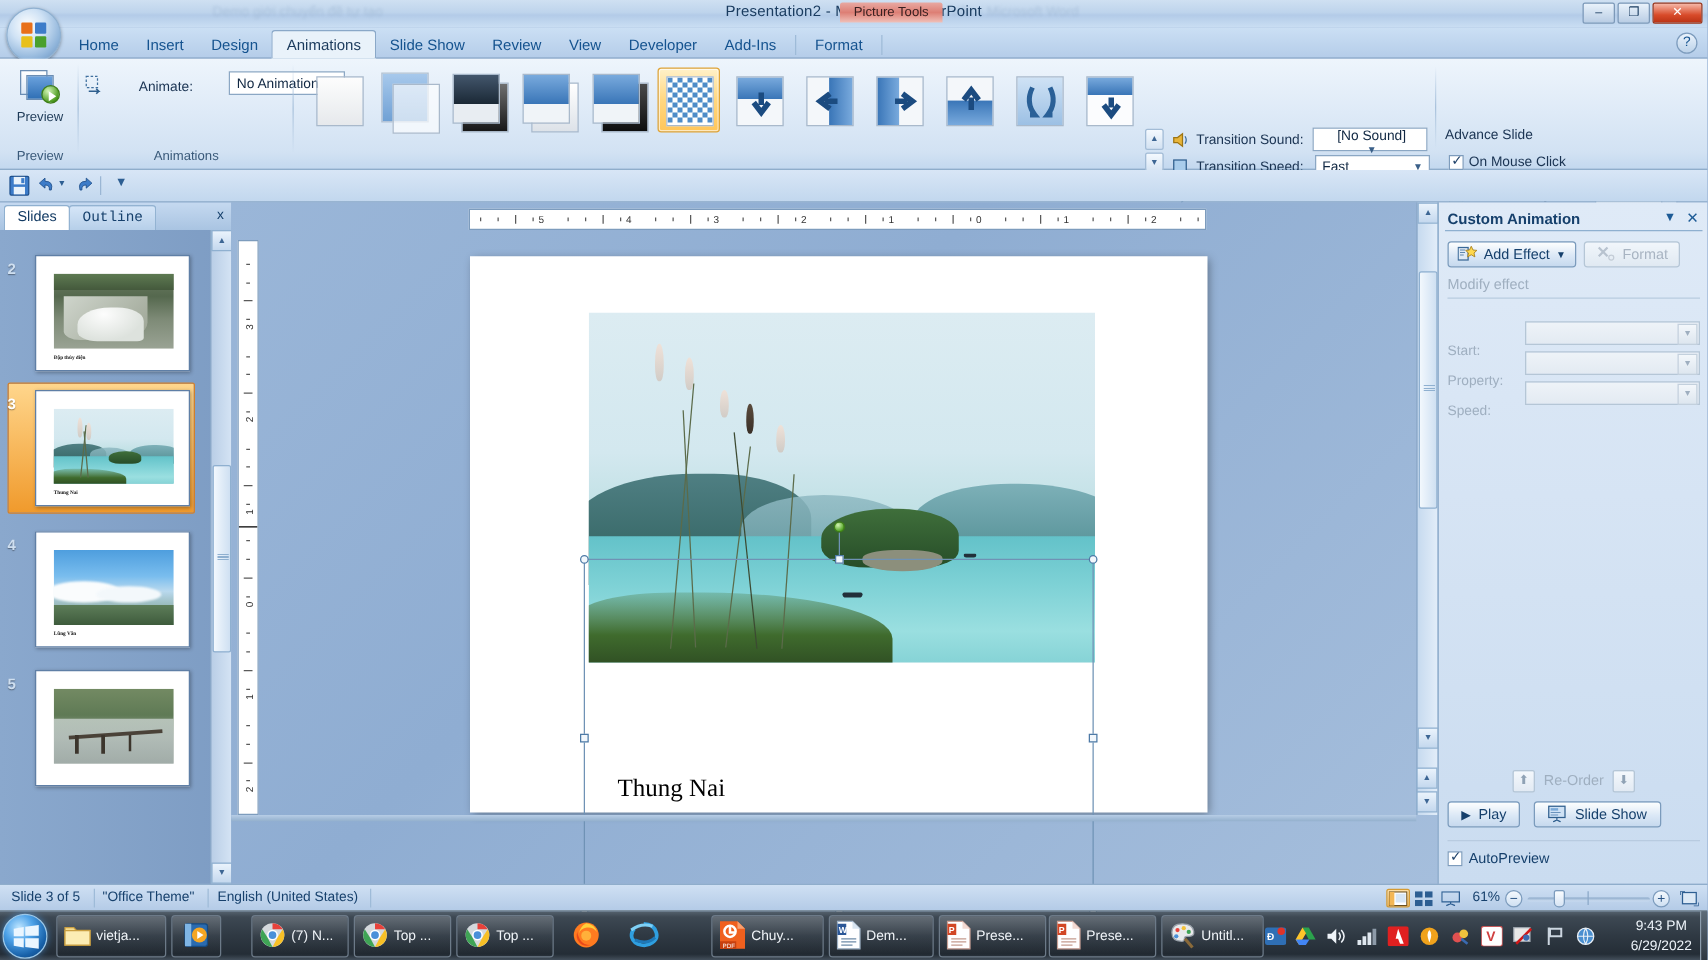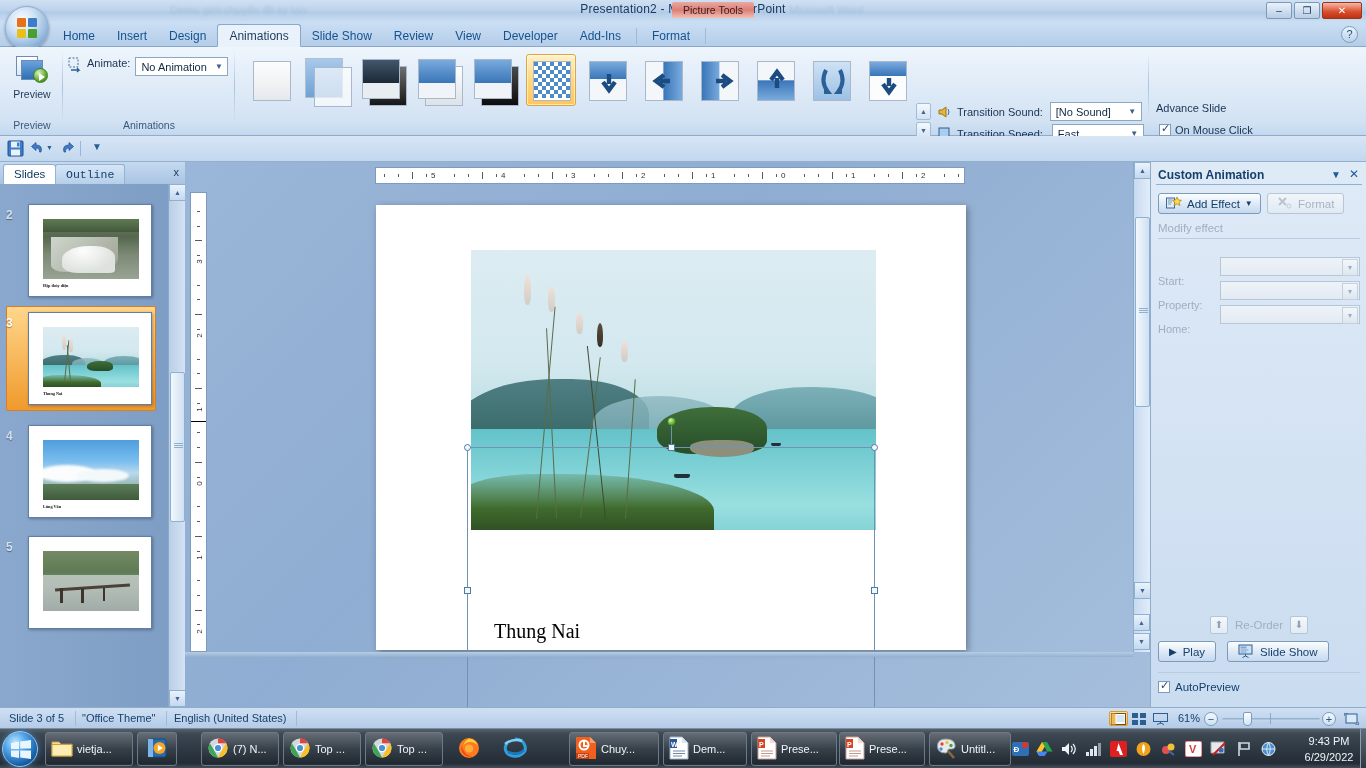--- a/index.html
+++ b/index.html
@@ -102,21 +102,21 @@
   .pv-play {
     position:absolute; right:0px; bottom:3px; width:15px; height:15px; border-radius:50%;
     background: radial-gradient(circle at 35% 30%, #d3f5b7, #4d9b20 70%, #2e6b0f);
     border:1px solid #3f7f18;
   }
   .pv-play:after{ content:''; position:absolute; left:5px; top:3.5px;
     border-left:6px solid #fff; border-top:4px solid transparent; border-bottom:4px solid transparent; }
   .preview-cap { font-size:10.5px; color:#1e3a57; }
 
   
-  .anim-row { position:absolute; display:flex; align-items:flex-start; }
+  .anim-row { position:absolute; display:flex; align-items:flex-end;gap:24px; }
   .mini-ico { width:16px; height:16px; position:relative; }
   .lbl { font-size:11px; color:#1a3352; }
   .combo {
     border:1px solid #8ba7c4; background:#fff; height:19px;
     display:flex; align-items:center; padding:0 2px 0 5px; font-size:11px; color:#102742;
     justify-content:space-between;
   }
   .combo-arrow { width:13px; text-align:center; color:#3a5f88; font-size:8px; }
   .custom-anim-btn {
     position:absolute; left:64px; top:89px; height:20px; display:flex; align-items:center;
@@ -553,21 +553,21 @@
   </div>
 
   <div class="topt-row" style="left:937px; top:55px;">
     <span class="mini-ico">
       <svg width="16" height="16" viewBox="0 0 16 16">
             <path d="M2 6 h3 l4 -3 v10 l-4 -3 H2 z" fill="#e8b53a" stroke="#9e7512"></path>
             <path d="M11 5 q2 3 0 6" stroke="#3d6d9e" fill="none"></path>
           </svg>
     </span>
     <span class="lbl">Transition Sound:</span>
-    <div class="combo" style="width:92px; margin-left:3px;">
+    <div class="combo" style="width:92px; margin-left:3px;flex-direction:column;">
       <span>[No Sound]</span>
       <span class="combo-arrow">▼</span>
     </div>
   </div>
   <div class="topt-row" style="left:937px; top:77px;">
     <span class="mini-ico">
       <svg width="16" height="16" viewBox="0 0 16 16">
             <rect x="2" y="2" width="10" height="9" fill="#a9cdec" stroke="#2f5f8e"></rect>
             <path d="M3 13 h7 l-2 -2 m2 2 l-2 2" stroke="#2f5f8e" fill="none"></path>
           </svg>
@@ -898,21 +898,21 @@
       <div class="tp-field-arrow">▼</div>
     </div>
   </div>
   <div class="tp-fieldrow" style="top:107px;">
     <span class="tp-fieldlbl">Property:</span>
     <div class="tp-field">
       <div class="tp-field-arrow">▼</div>
     </div>
   </div>
   <div class="tp-fieldrow" style="top:131px;">
-    <span class="tp-fieldlbl">Home:</span>
+    <span class="tp-fieldlbl">Speed:</span>
     <div class="tp-field">
       <div class="tp-field-arrow">▼</div>
     </div>
   </div>
 
 
   <div class="reorder">
     <div class="ro-btn">⬆</div>
     <span>Re-Order</span>
     <div class="ro-btn">⬇</div>

